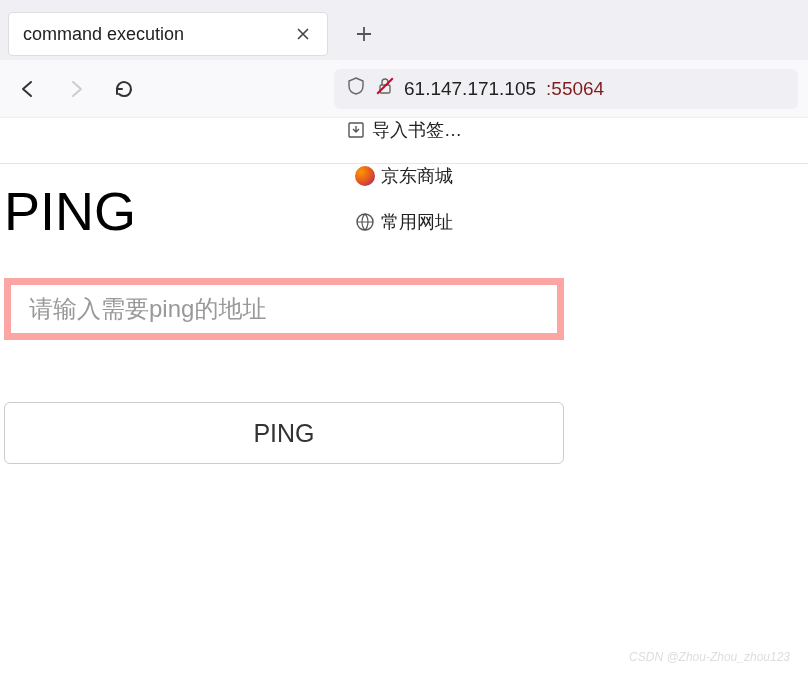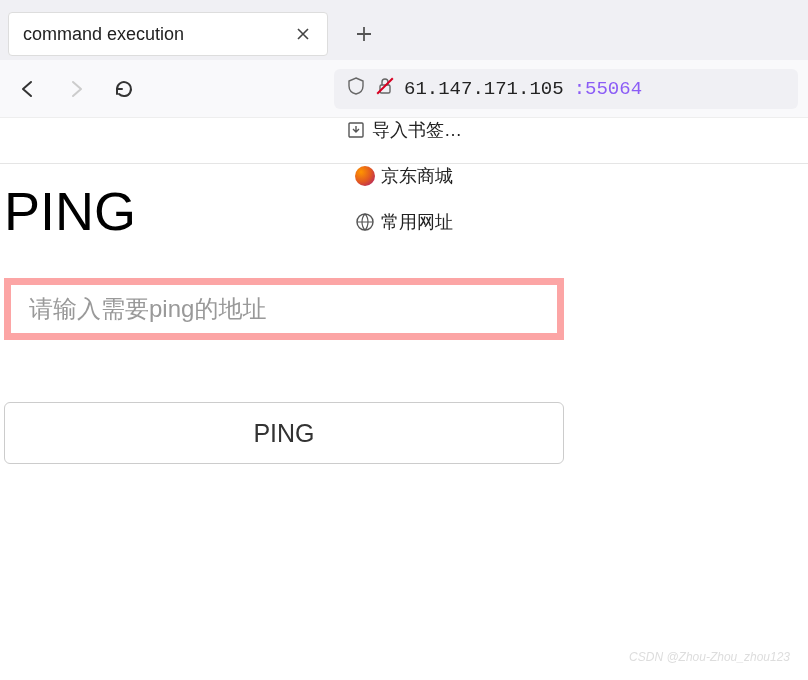--- a/index.html
+++ b/index.html
@@ -76,24 +76,23 @@
       flex: 1;
       height: 40px;
       background: #f0f0f4;
       border-radius: 6px;
       display: flex;
       align-items: center;
       padding: 0 12px;
       gap: 10px;
       margin-left: 180px;
       font-size: 19px;
-      font-family: Liberation Mono, monospace;
     }
     .url-text { color: #222; }
-    .url-port { color: #8b5cf6; }
+    .url-port { color: #7f1d1d; }
     .lock-icon { position: relative; }
     .lock-strike {
       position: absolute;
       width: 22px;
       height: 2px;
       background: #d70022;
       transform: rotate(-45deg);
       top: 8px;
       left: -2px;
     }

